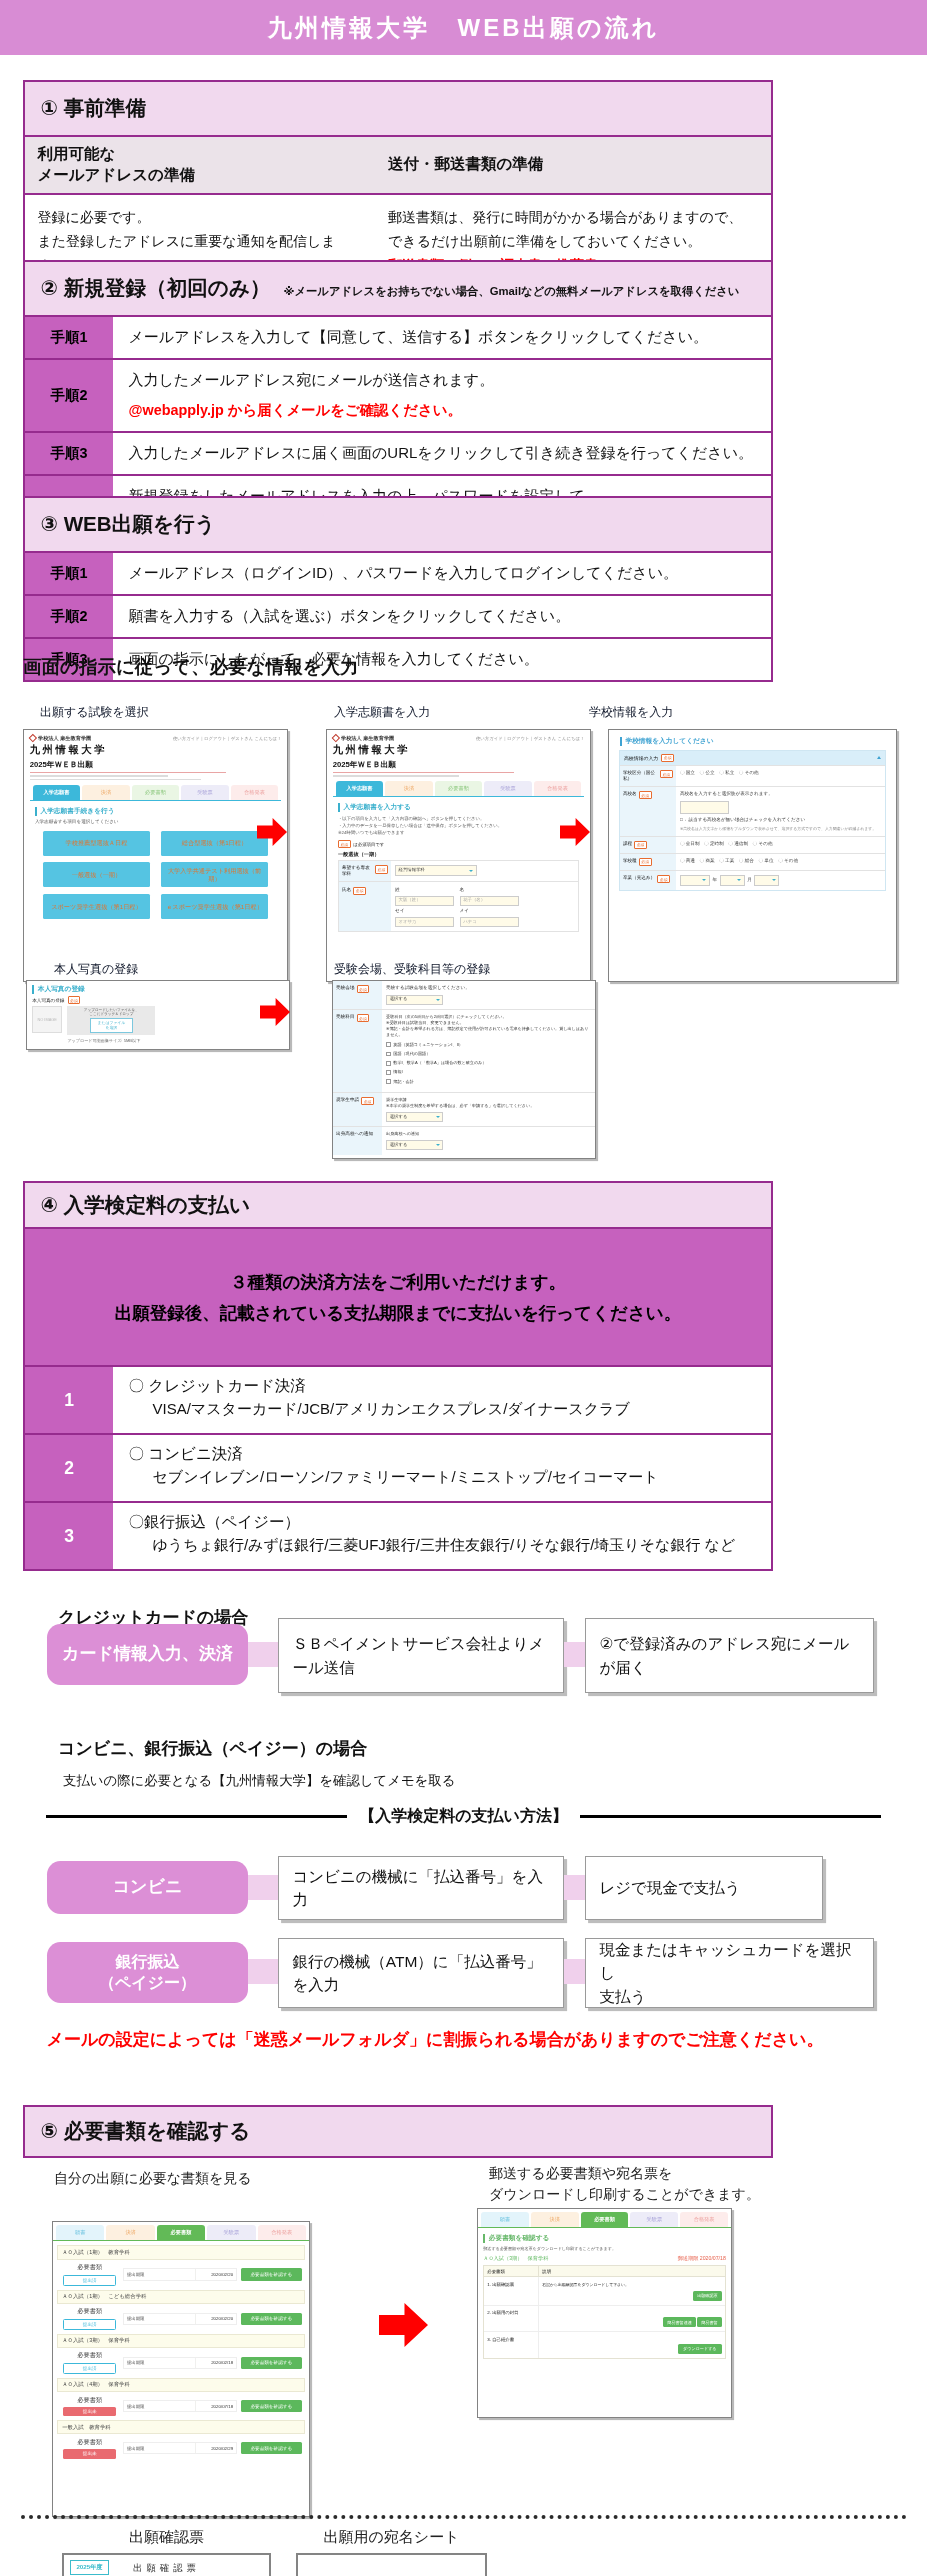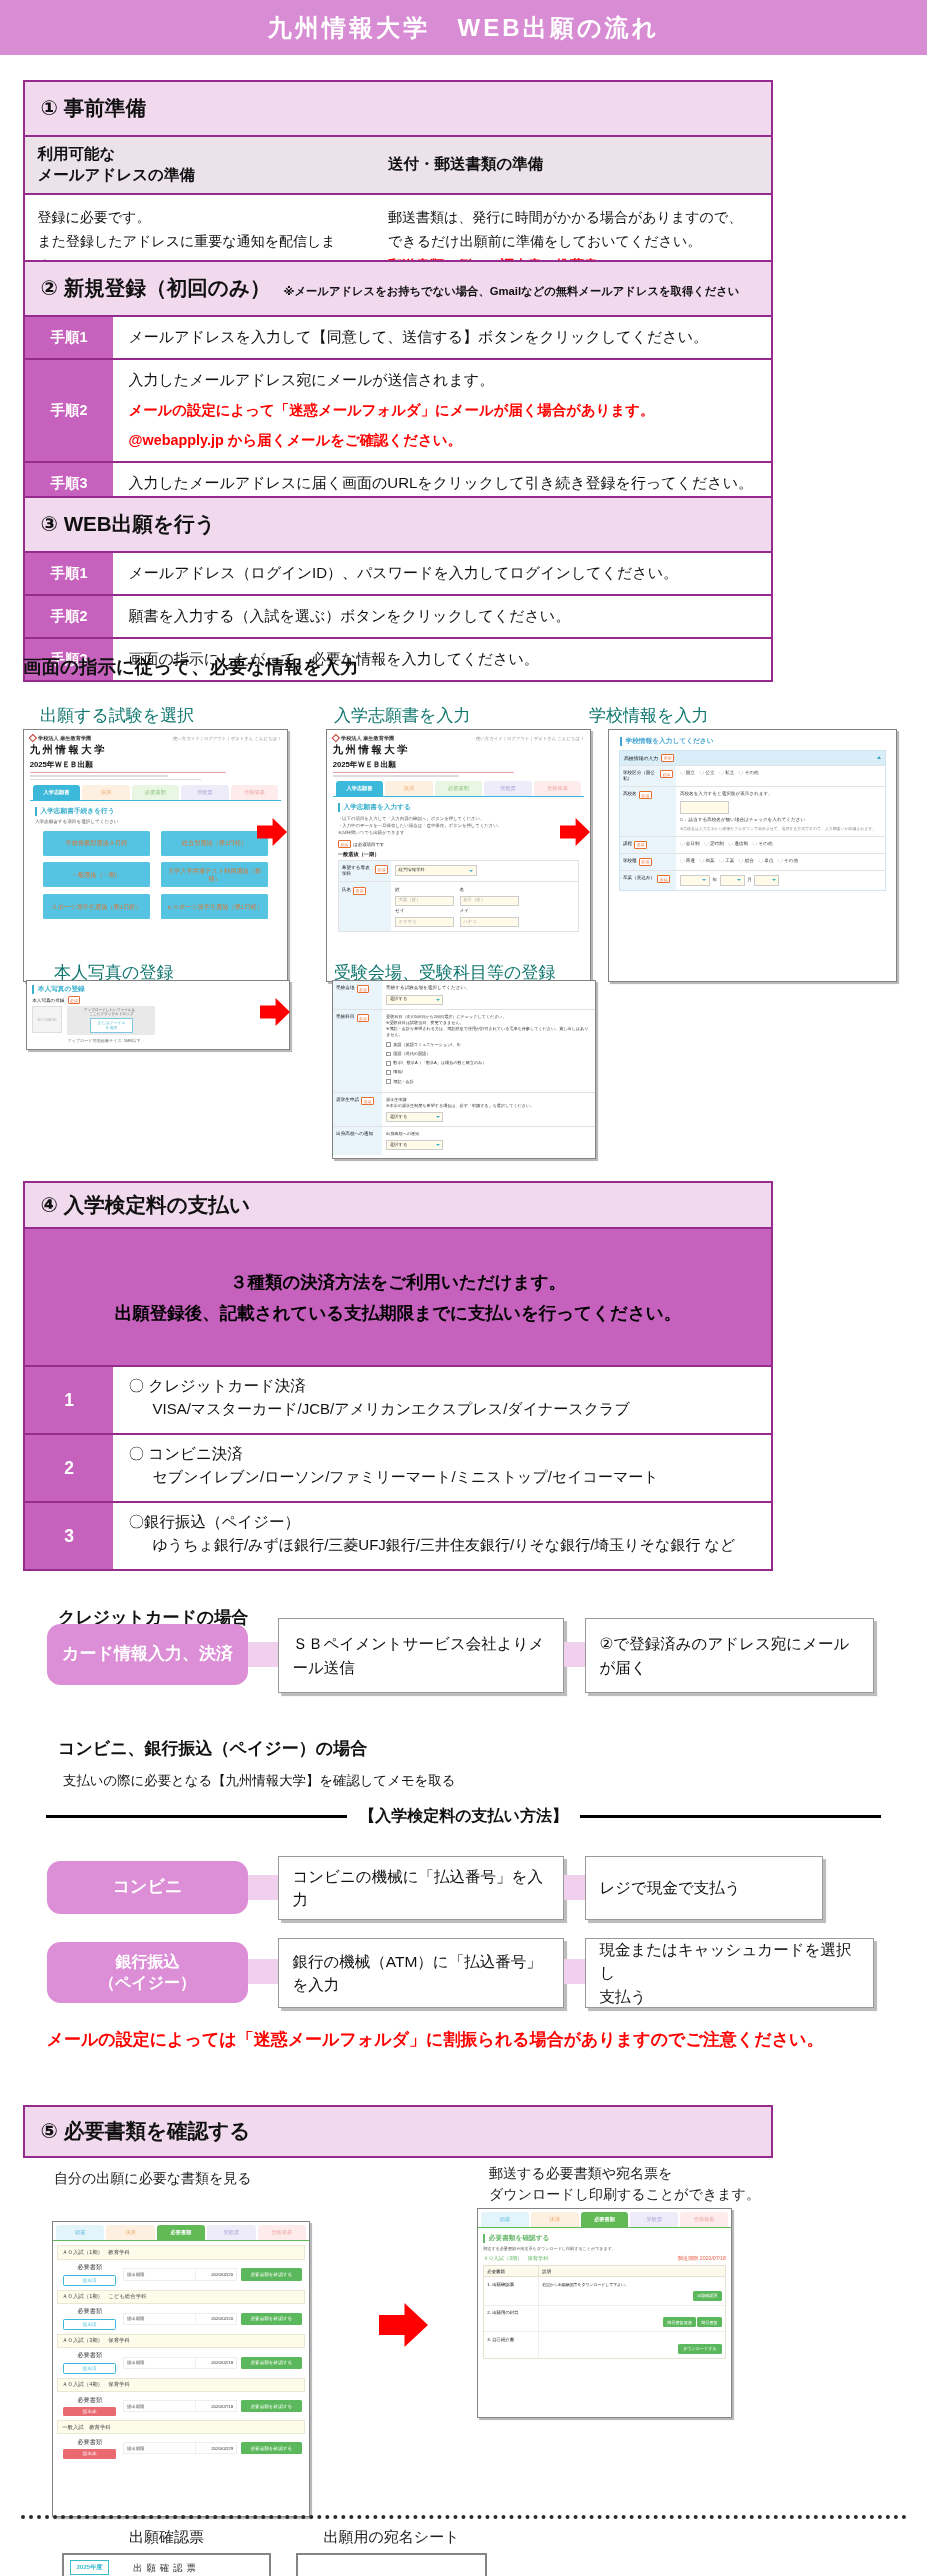--- a/index.html
+++ b/index.html
@@ -17,26 +17,26 @@
 .secbox{position:absolute;left:23px;width:750px;border:2.1px solid var(--purple);background:#fff;}
 .sec-title{background:var(--pinkhdr);padding:12.4px 15.5px;font-size:20.6px;font-weight:bold;}
 .sec-title .note{font-size:11.3px;font-weight:bold;margin-left:7.2px;}
 .s1-grid{display:grid;grid-template-columns:47% 53%;}
 .s1-head{background:#ebe3e9;border-top:2.1px solid var(--purple);}
 .s1-head .cell{padding:7.2px 12.4px;font-size:15.5px;font-weight:bold;line-height:1.35;display:flex;flex-direction:column;justify-content:center;}
 .s1-body{border-top:2.1px solid var(--purple);}
 .s1-body .cell{padding:11.3px 12.4px;font-size:14px;line-height:1.7;}
 .redtext{color:var(--red);font-weight:bold;}
 .steprow{display:flex;border-top:2.1px solid var(--purple);}
-.steplabel{width:88px;flex:none;background:var(--orchid);color:#ffffff;font-size:14.4px;font-weight:bold;
+.steplabel{width:88px;flex:none;background:var(--orchid);color:#000000;font-size:14.4px;font-weight:bold;
   display:flex;align-items:center;justify-content:center;}
 .stepbody{flex:1;padding:9.3px 15.5px;font-size:15px;line-height:1.5;}
 .stepbody .redtext{display:block;margin-top:8.2px;font-size:14.4px;}
 .h-input{position:absolute;left:23px;top:654px;font-size:18.5px;font-weight:bold;}
-.shot-title{position:absolute;font-size:17px;color:#0f766e;}
+.shot-title{position:absolute;font-size:12px;color:#0f172a;}
 .shot{position:absolute;background:#fff;border:1.5px solid #828282;box-shadow:2.1px 2.1px 0 #b9b9b9;overflow:hidden;}
 .shot-pad{padding:4.6px 5.7px 0;}
 .logorow{display:flex;justify-content:space-between;align-items:center;}
 .logoleft{display:flex;align-items:center;gap:2.6px;font-size:5.2px;font-weight:bold;color:#333;}
 .dia{width:5.7px;height:5.7px;border:1.5px solid #c0392b;transform:rotate(45deg);flex:none;}
 .toplinks{font-size:4.4px;color:#888;}
 .univname{font-size:10.3px;font-weight:bold;letter-spacing:2.6px;margin-top:1.5px;}
 .webttl{font-size:7.7px;font-weight:bold;margin-top:2.6px;}
 .bar{height:1.5px;background:#dcdcdc;margin:2.1px 0;}
 .bar.red{background:#e9a5a5;}
@@ -137,21 +137,20 @@
       <span class="note">※メールアドレスをお持ちでない場合、Gmailなどの無料メールアドレスを取得ください</span>
     </div>
     <div class="steprow">
       <div class="steplabel">手順1</div>
       <div class="stepbody">メールアドレスを入力して【同意して、送信する】ボタンをクリックしてください。</div>
     </div>
     <div class="steprow">
       <div class="steplabel">手順2</div>
       <div class="stepbody">
         <span>入力したメールアドレス宛にメールが送信されます。</span>
-        <span class="redtext">メールの設定によって「迷惑メールフォルダ」にメールが届く場合があります。</span>
         <span class="redtext">@webapply.jp から届くメールをご確認ください。</span>
       </div>
     </div>
     <div class="steprow">
       <div class="steplabel">手順3</div>
       <div class="stepbody">入力したメールアドレスに届く画面のURLをクリックして引き続き登録を行ってください。</div>
     </div>
     <div class="steprow">
       <div class="steplabel">手順4</div>
       <div class="stepbody ml">新規登録をしたメールアドレスを入力の上、パスワードを設定して、

